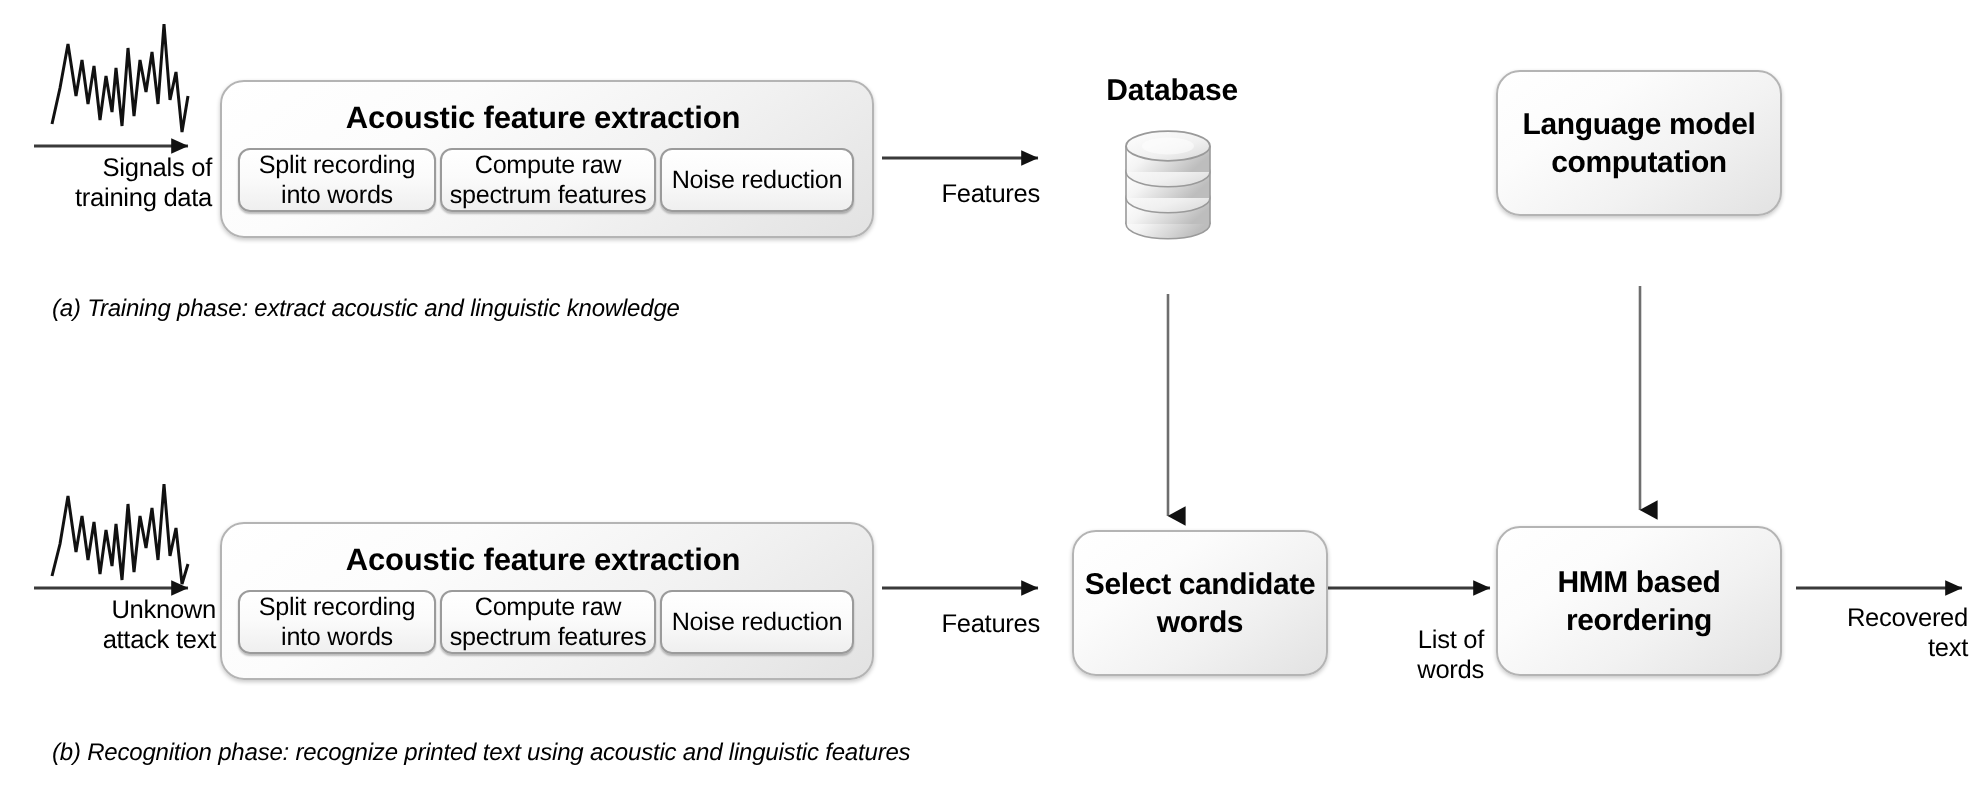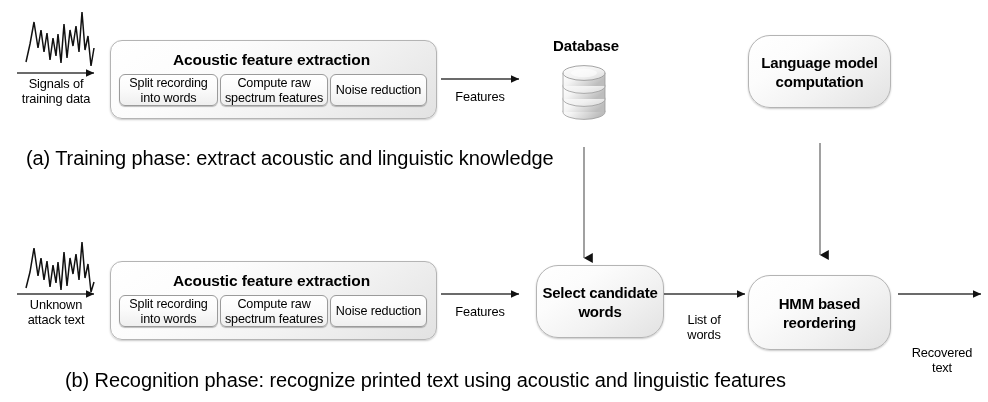--- a/index.html
+++ b/index.html
@@ -6,21 +6,21 @@
   body{
     width:988px;height:402px;position:relative;overflow:hidden;
     font-family:"Liberation Sans","DejaVu Sans",sans-serif;
     color:#000;
   }
 
   
   .gbox{
     position:absolute;
     border:1px solid #b4b4b4;
-    border-radius:22px;
+    border-radius:12px;
     background:linear-gradient(145deg,#ffffff 0%,#fcfcfc 30%,#f2f2f2 62%,#e2e2e2 100%);
     box-shadow:0 1px 2px rgba(0,0,0,0.22);
     box-sizing:border-box;
   }
   .gbox-outer{border-radius:12px;}
   .gbox-inner{
     border-radius:6px;
     border:1px solid #9b9b9b;
     background:linear-gradient(180deg,#ffffff 0%,#fbfbfb 45%,#efefef 100%);
     box-shadow:0 1px 1px rgba(0,0,0,0.25);
@@ -36,28 +36,28 @@
     letter-spacing:-0.15px;
   }
   .blocktext{
     position:absolute;left:0;right:0;top:50%;transform:translateY(-50%);
     text-align:center;font-weight:bold;font-size:15px;line-height:19px;
     letter-spacing:-0.2px;
   }
 
   
   .lbl{
-    position:absolute;text-align:center;font-size:12.8px;line-height:15px;
+    position:absolute;text-align:right;font-size:12.8px;line-height:15px;
     letter-spacing:-0.15px;white-space:pre-line;
   }
   .heading{
     position:absolute;font-weight:bold;font-size:15px;letter-spacing:-0.1px;
   }
   .caption{
-    position:absolute;font-size:20px;letter-spacing:-0.1px;
+    position:absolute;font-style:italic;font-size:12px;letter-spacing:-0.1px;
     white-space:nowrap;
   }
 
   svg.ov{position:absolute;left:0;top:0;width:988px;height:402px;overflow:visible;}
 </style>
 </head>
 <body>
 
 <svg class="ov" viewBox="0 0 988 402">
   <defs>
@@ -172,21 +172,21 @@
 
 <div class="gbox" style="left:525px;top:265px;width:128px;height:73px;margin-left:11px;">
   <div class="blocktext">Select
 candidate
 words</div>
 </div>
 
 <div class="lbl" style="left:666px;top:312px;width:76px;">List of
 words</div>
 
-<div class="gbox" style="left:748px;top:263px;width:143px;height:75px;margin-top:12px;">
+<div class="gbox" style="left:748px;top:263px;width:143px;height:75px;">
   <div class="blocktext">HMM based
 reordering</div>
 </div>
 
-<div class="lbl" style="left:900px;top:301px;width:84px;margin-top:44px;">Recovered
+<div class="lbl" style="left:900px;top:301px;width:84px;">Recovered
 text</div>
 
-<div class="caption" style="left:26px;top:369px;margin-left:39px;">(b) Recognition phase: recognize printed text using acoustic and linguistic features</div>
+<div class="caption" style="left:26px;top:369px;">(b) Recognition phase: recognize printed text using acoustic and linguistic features</div>
 
 </body></html>

